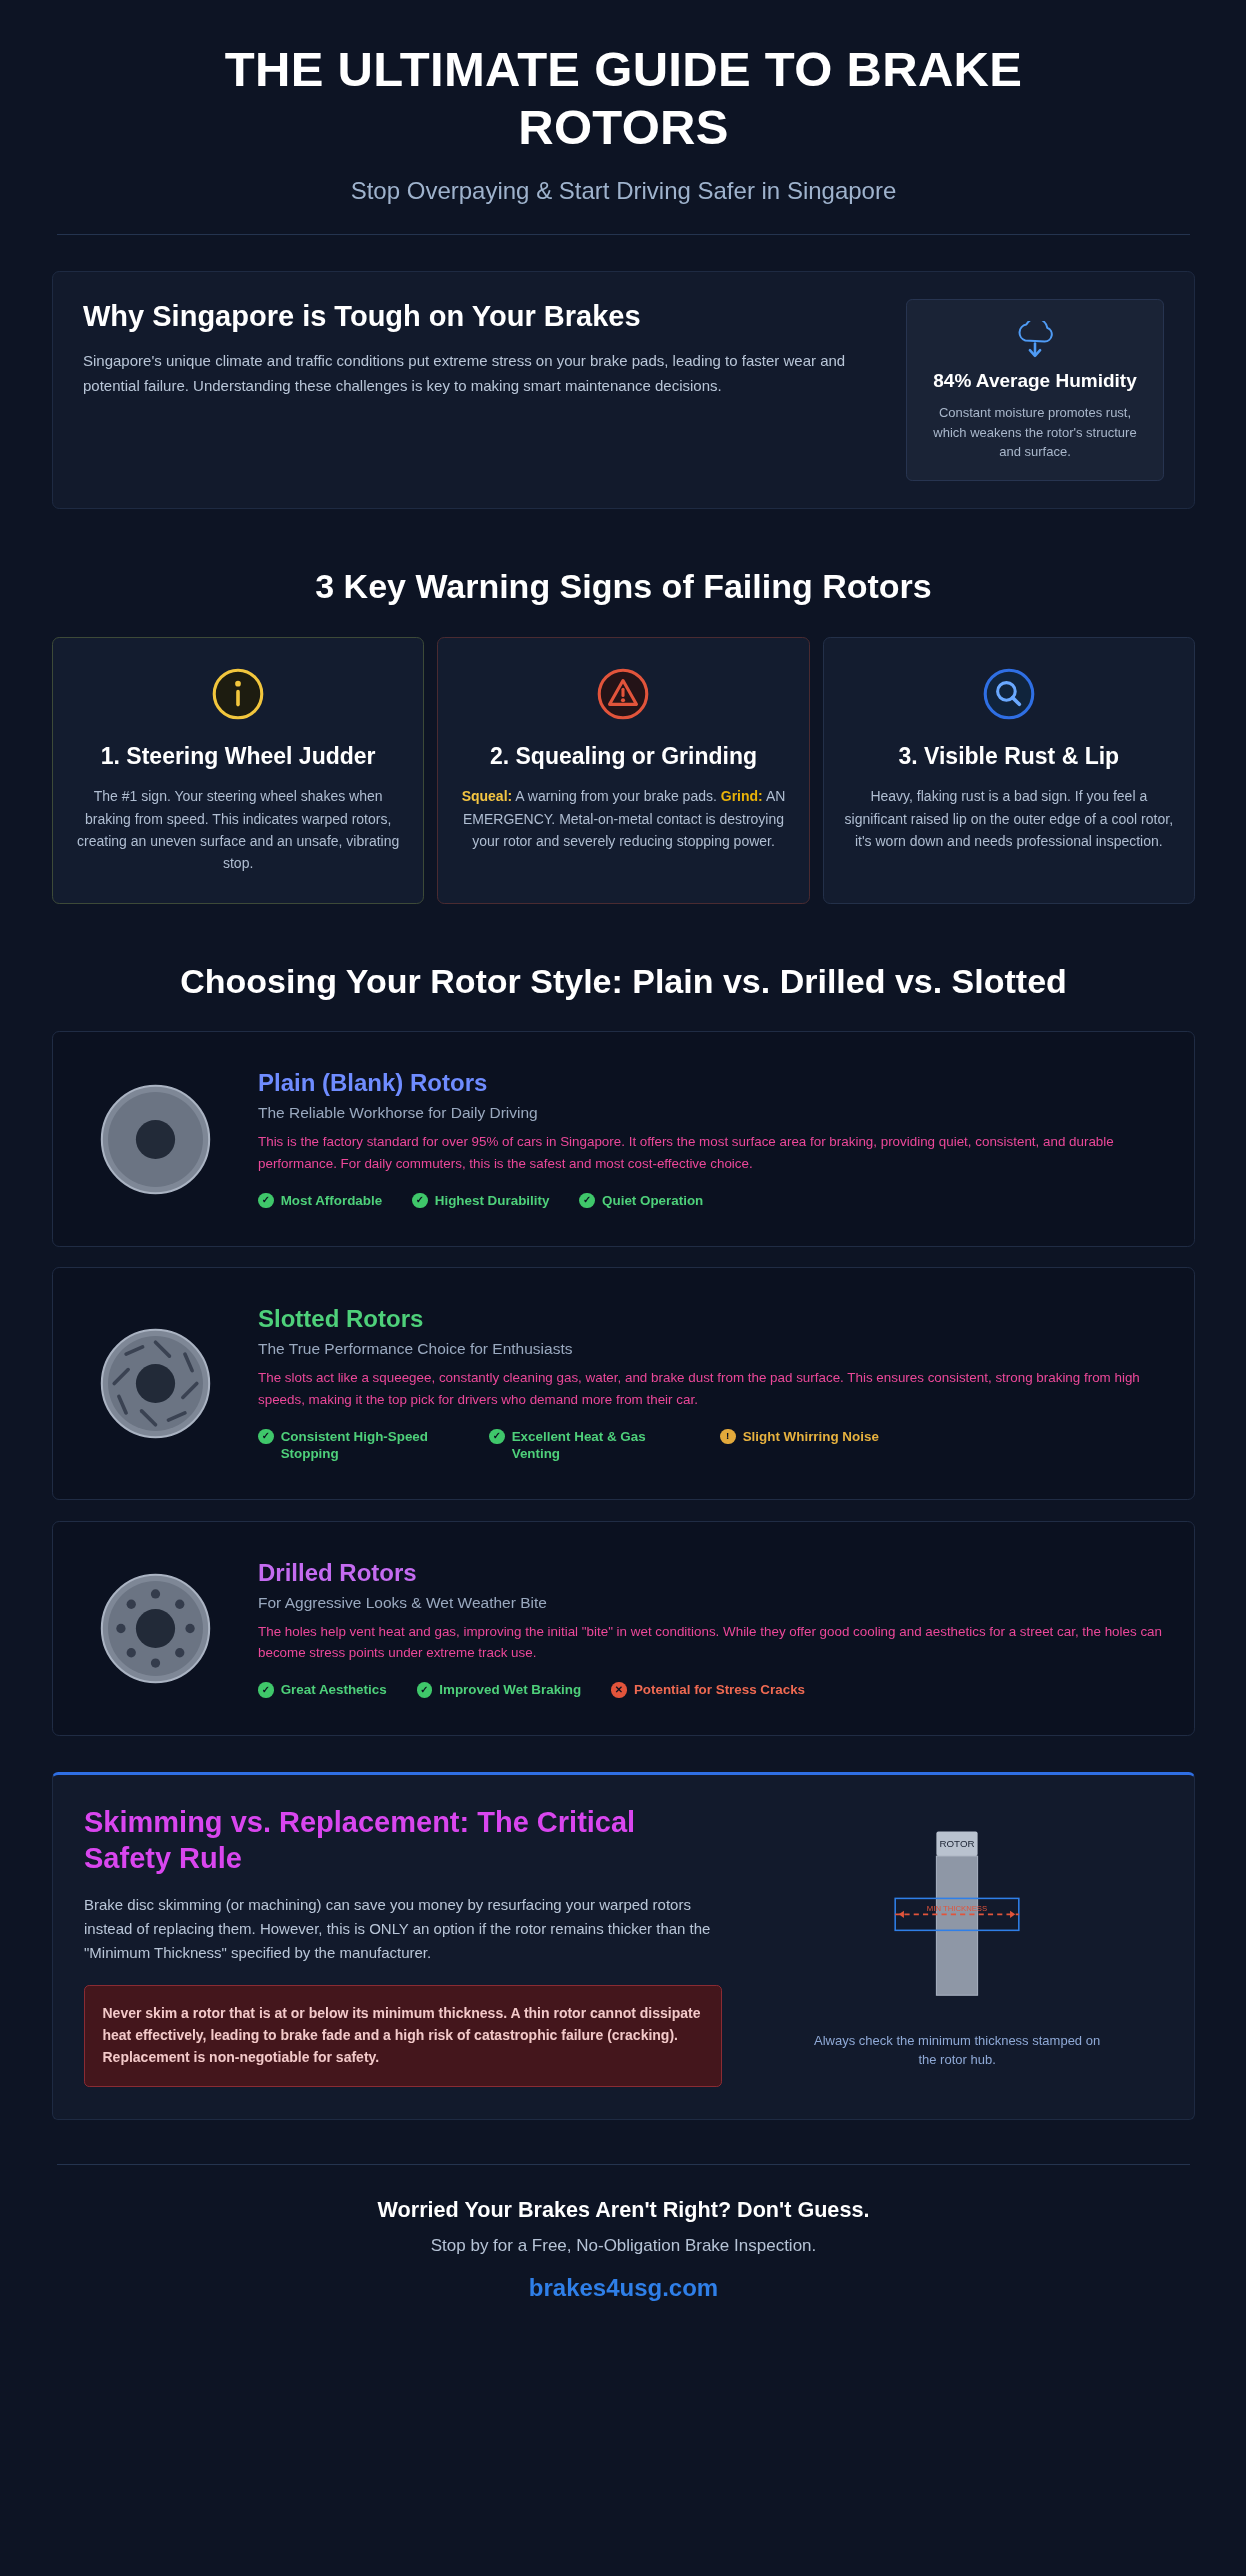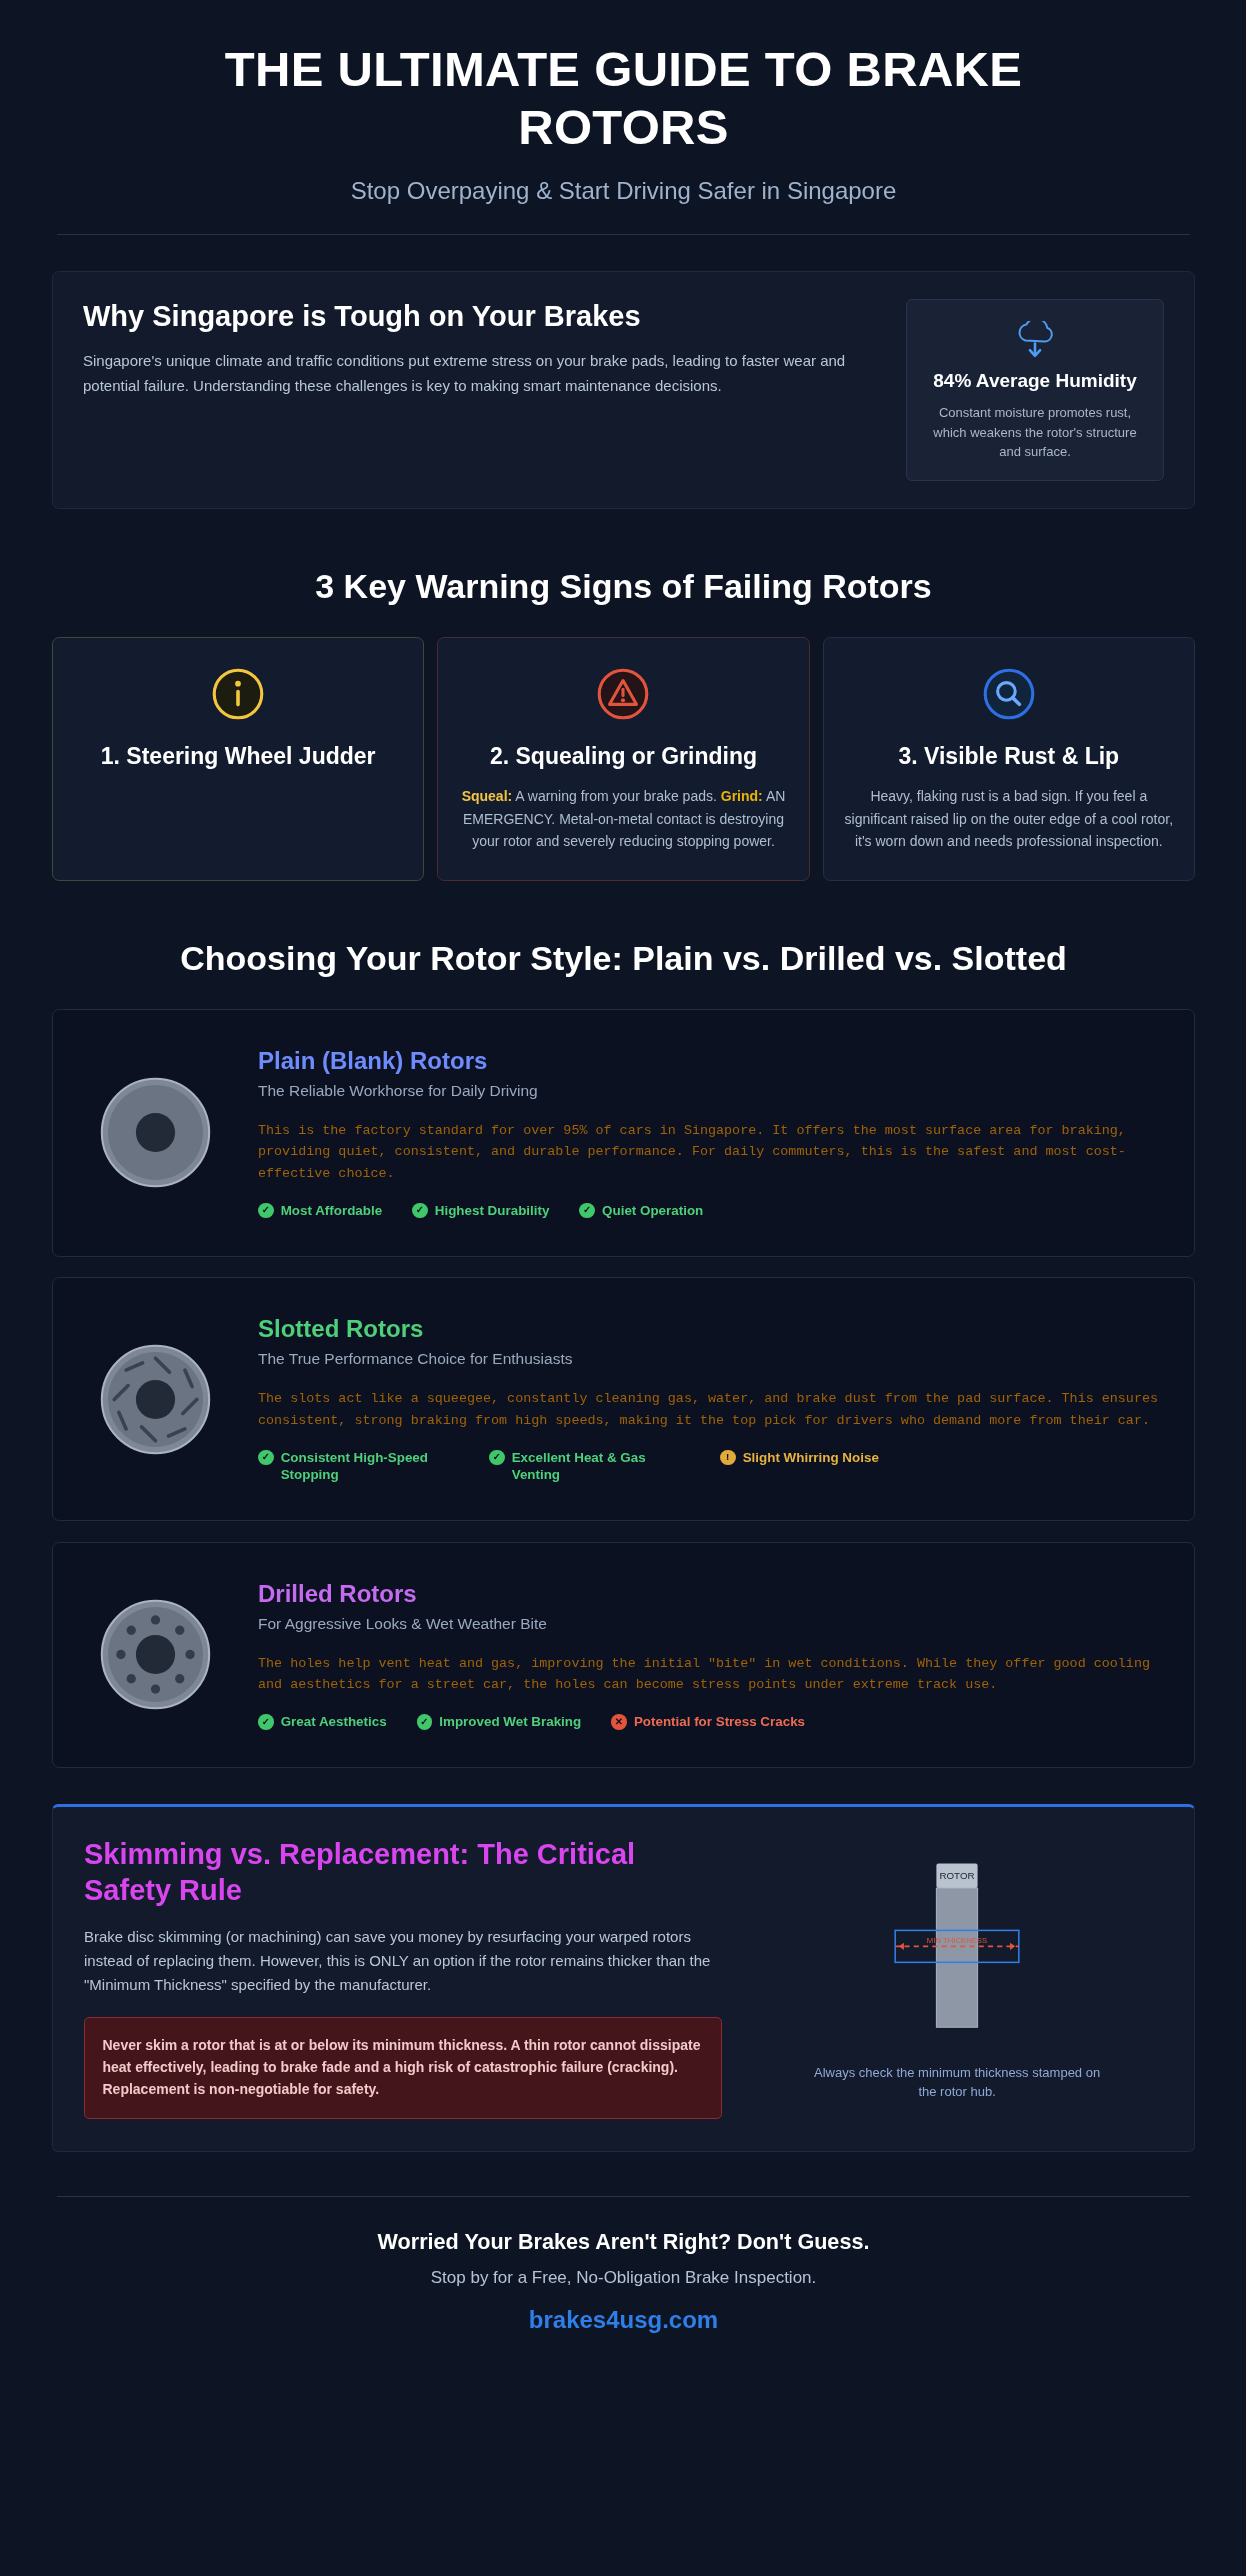--- a/index.html
+++ b/index.html
@@ -144,25 +144,24 @@
   .rotor-title { font-size: 24px; font-weight: bold; line-height: 1.2; }
   .rotor-title.plain   { color: #6f8cff; }
   .rotor-title.slotted { color: #4ed07a; }
   .rotor-title.drilled { color: #c46bf0; }
   .rotor-sub {
     font-size: 15.5px;
     color: #9aa9bf;
     margin-top: 6.2px;
   }
   .rotor-desc {
-    margin-top: 20px;
+    margin-top: 9px;
     font-size: 13.4px;
     line-height: 1.6;
-    color: #a16207;
-    font-family: Liberation Mono, monospace;
+    color: #ec4899;
   }
   .pill-row { display: flex; gap: 30px; margin-top: 17.5px; flex-wrap: wrap; }
   .pill { display: flex; gap: 7.2px; align-items: flex-start; font-size: 13.4px; font-weight: bold; max-width: 201px; line-height: 1.28; }
   .pill .dot {
     flex: 0 0 15.5px; width: 15.5px; height: 15.5px; border-radius: 50%;
     display: flex; align-items: center; justify-content: center;
     font-size: 9.8px; color: #0b1120; margin-top: 1px;
   }
   .dot.good { background: #3fc76a; }
   .dot.warn { background: #e2a93b; }
@@ -263,20 +262,23 @@
 
     <div class="warn-card judder">
       <div class="warn-icon">
         <svg width="62" height="62" viewBox="0 0 120 120">
           <circle cx="60" cy="60" r="46" fill="#1d1c10" stroke="#f2c63d" stroke-width="6"></circle>
           <circle cx="60" cy="40" r="5.5" fill="#f2c63d"></circle>
           <rect x="56.5" y="52" width="7" height="32" rx="3.5" fill="#f2c63d"></rect>
         </svg>
       </div>
       <div class="warn-title">1. Steering Wheel Judder</div>
+      <div class="warn-text">
+        <span>The #1 sign. Your steering wheel shakes when braking from speed. This indicates warped rotors, creating an uneven surface and an unsafe, vibrating stop.</span>
+      </div>
     </div>
 
     <div class="warn-card squeal">
       <div class="warn-icon">
         <svg width="62" height="62" viewBox="0 0 120 120">
           <circle cx="60" cy="60" r="46" fill="#241317" stroke="#e2543b" stroke-width="6"></circle>
           <path d="M60 34 L86 80 H34 Z" fill="none" stroke="#e2543b" stroke-width="6" stroke-linejoin="round"></path>
           <rect x="57" y="48" width="6" height="18" rx="3" fill="#e2543b"></rect>
           <circle cx="60" cy="72" r="4" fill="#e2543b"></circle>
         </svg>

